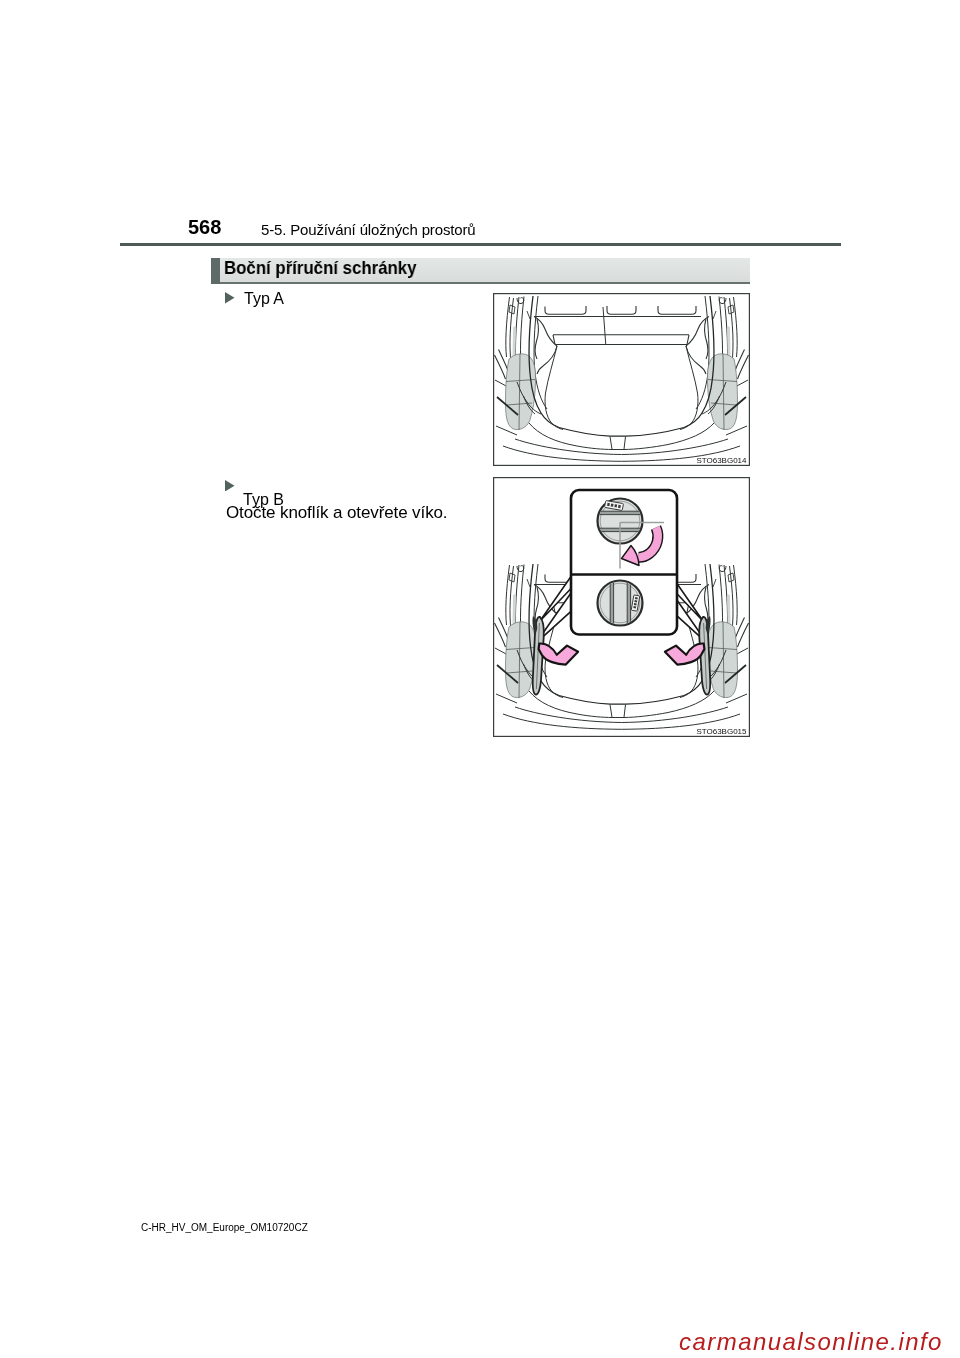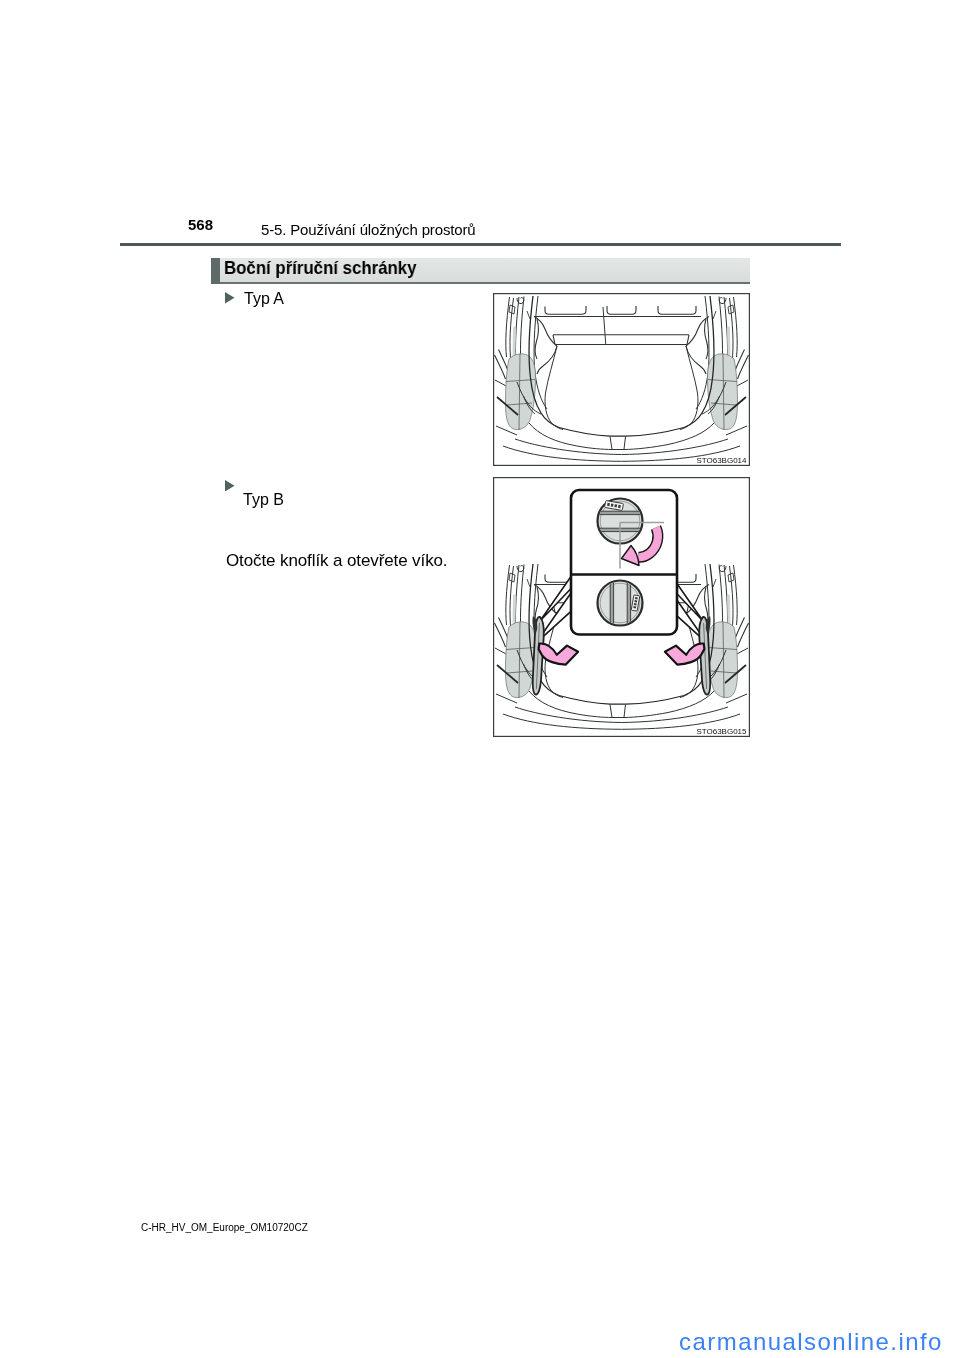--- a/index.html
+++ b/index.html
@@ -3,21 +3,21 @@
 <meta charset="utf-8">
 <style>
   html,body{margin:0;padding:0;}
   body{width:960px;height:1358px;background:#ffffff;position:relative;overflow:hidden;
        font-family:"Liberation Sans",sans-serif;color:#000;}
   .abs{position:absolute;}
 </style>
 </head>
 <body>
 
-<div class="abs" style="left:188px;top:217.4px;font-size:15px;font-weight:bold;line-height:1;will-change:transform;">568</div>
+<div class="abs" style="left:188px;top:217.4px;font-size:20px;font-weight:bold;line-height:1;will-change:transform;">568</div>
 
 <div class="abs" style="left:260.5px;top:221.9px;font-size:15px;line-height:1;letter-spacing:-0.15px;will-change:transform;">5-5. Používání úložných prostorů</div>
 
 <div class="abs" style="left:120px;top:243px;width:721px;height:2.5px;background:#4d5a56;"></div>
 
 <div class="abs" style="left:210.5px;top:257.5px;width:539.5px;height:24.5px;background:linear-gradient(#e3e7e5,#d8dddb);border-bottom:2.4px solid #68736f;"></div>
 
 <div class="abs" style="left:210.5px;top:257.5px;width:9px;height:26.9px;background:#5d6a67;"></div>
 
 <div class="abs" style="left:223.5px;top:258.2px;font-size:19px;font-weight:bold;line-height:1;transform:scaleX(0.885);transform-origin:left top;white-space:nowrap;will-change:transform;">Boční příruční schránky</div>
@@ -182,17 +182,17 @@
 
 <text x="253.5" y="441" font-size="8" text-anchor="end" fill="#111" font-family="Liberation Sans,sans-serif">STO63BG015</text>
 </svg>
 
 <svg class="abs" style="left:225px;top:479.8px;" width="9.5" height="11.5" viewBox="0 0 9.5 11.5">
     <polygon points="0,0 9.5,5.75 0,11.5" fill="#51625f"></polygon>
   </svg>
 
 <div class="abs" style="left:242.8px;top:492px;font-size:16px;line-height:1;will-change:transform;">Typ B</div>
 
-<div class="abs" style="left:225.5px;top:503.7px;font-size:17px;line-height:1;letter-spacing:-0.11px;will-change:transform;margin-top:48px;">Otočte knoflík a otevřete víko.</div>
+<div class="abs" style="left:225.5px;top:503.7px;font-size:17px;line-height:1;letter-spacing:-0.11px;will-change:transform;">Otočte knoflík a otevřete víko.</div>
 
 <div class="abs" style="left:141px;top:1222.6px;font-size:10px;line-height:1;will-change:transform;">C-HR_HV_OM_Europe_OM10720CZ</div>
 
-<div class="abs" style="left:679.3px;top:1329.6px;font-size:24px;line-height:1;letter-spacing:1.45px;color:#3b82f6;will-change:transform;">carmanualsonline.info</div>
+<div class="abs" style="left:679.3px;top:1329.6px;font-size:24px;line-height:1;letter-spacing:1.45px;color:#b91c1c;will-change:transform;font-style:italic;">carmanualsonline.info</div>
 
 </body></html>

